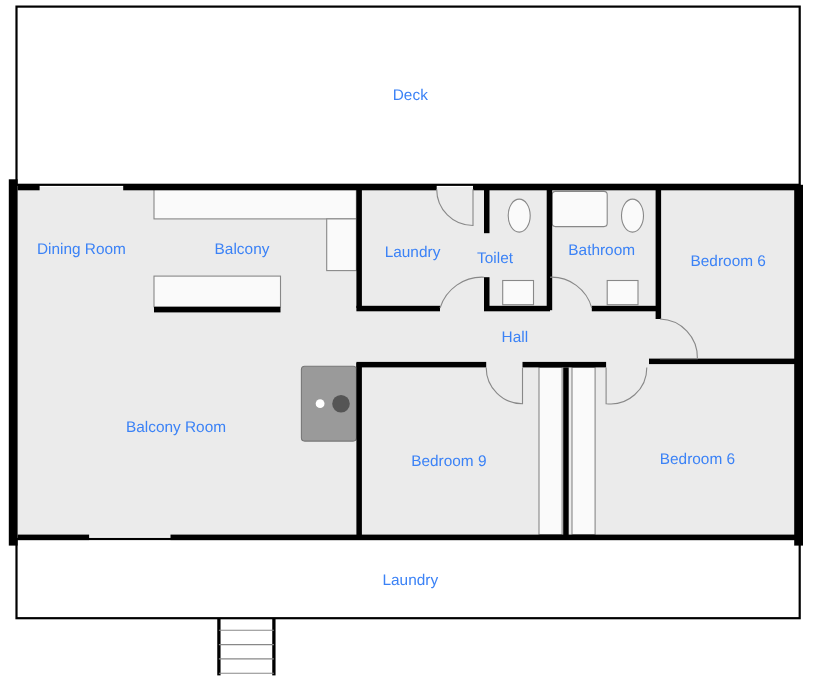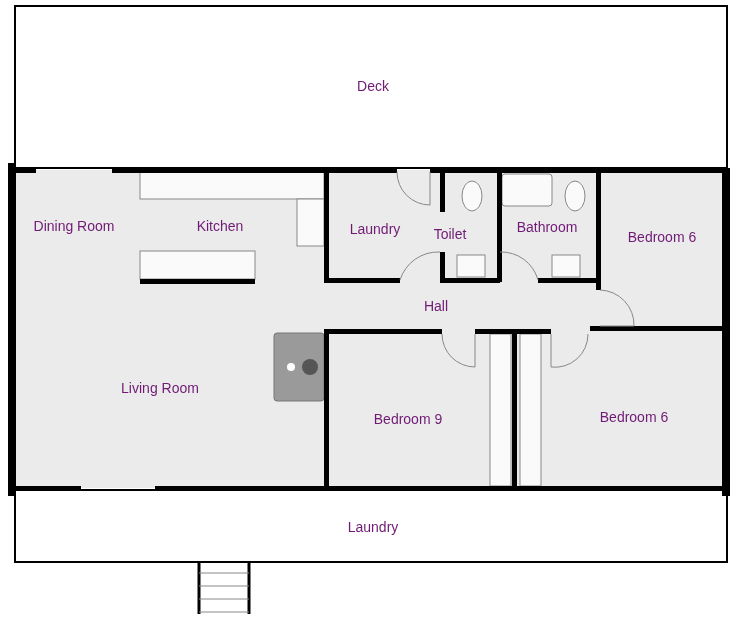--- a/index.html
+++ b/index.html
@@ -1,18 +1,18 @@
 <!DOCTYPE html>
 <html><head>
 <meta charset="utf-8">
 <style>
   html,body{margin:0;padding:0;background:#fff;}
   body{width:740px;height:620px;position:relative;overflow:hidden;font-family:"Liberation Sans",sans-serif;}
   svg{position:absolute;left:0;top:0;}
-  .lbl{position:absolute;font-size:14px;color:#701a75;transform:translate(-50%,-50%);white-space:nowrap;}
+  .lbl{position:absolute;font-size:14px;color:#3b82f6;transform:translate(-50%,-50%);white-space:nowrap;}
 </style>
 </head>
 <body>
 
 <svg width="740" height="620" viewBox="0 0 740 620">
 
   <rect x="15" y="6" width="712" height="162" fill="#fff" stroke="#000" stroke-width="2"></rect>
 
   <rect x="15" y="490" width="712" height="72" fill="#fff" stroke="#000" stroke-width="2"></rect>
 
@@ -73,22 +73,22 @@
     <path d="M400 280 A 40 40 0 0 1 440 252"></path>
     <path d="M500 252 A 38 38 0 0 1 538 280"></path>
     <path d="M600 290 A 35 35 0 0 1 634 326 L600 326"></path>
     <path d="M442 334 A 33 33 0 0 0 475 367 L475 334"></path>
     <path d="M551 334 L551 367 A 33 33 0 0 0 588 334"></path>
   </g>
 </svg>
 
 <div class="lbl" style="left:373px;top:86px">Deck</div>
 <div class="lbl" style="left:74px;top:226px">Dining Room</div>
-<div class="lbl" style="left:220px;top:226px">Kitchen</div>
+<div class="lbl" style="left:220px;top:226px">Balcony</div>
 <div class="lbl" style="left:375px;top:229px">Laundry</div>
 <div class="lbl" style="left:450px;top:234px">Toilet</div>
 <div class="lbl" style="left:547px;top:227px">Bathroom</div>
 <div class="lbl" style="left:662px;top:237px">Bedroom 6</div>
-<div class="lbl" style="left:436px;top:306px">Hall</div>
-<div class="lbl" style="left:160px;top:388px">Living Room</div>
+<div class="lbl" style="left:468px;top:306px">Hall</div>
+<div class="lbl" style="left:160px;top:388px">Balcony Room</div>
 <div class="lbl" style="left:408px;top:419px">Bedroom 9</div>
 <div class="lbl" style="left:634px;top:417px">Bedroom 6</div>
 <div class="lbl" style="left:373px;top:527px">Laundry</div>
 
 </body></html>

